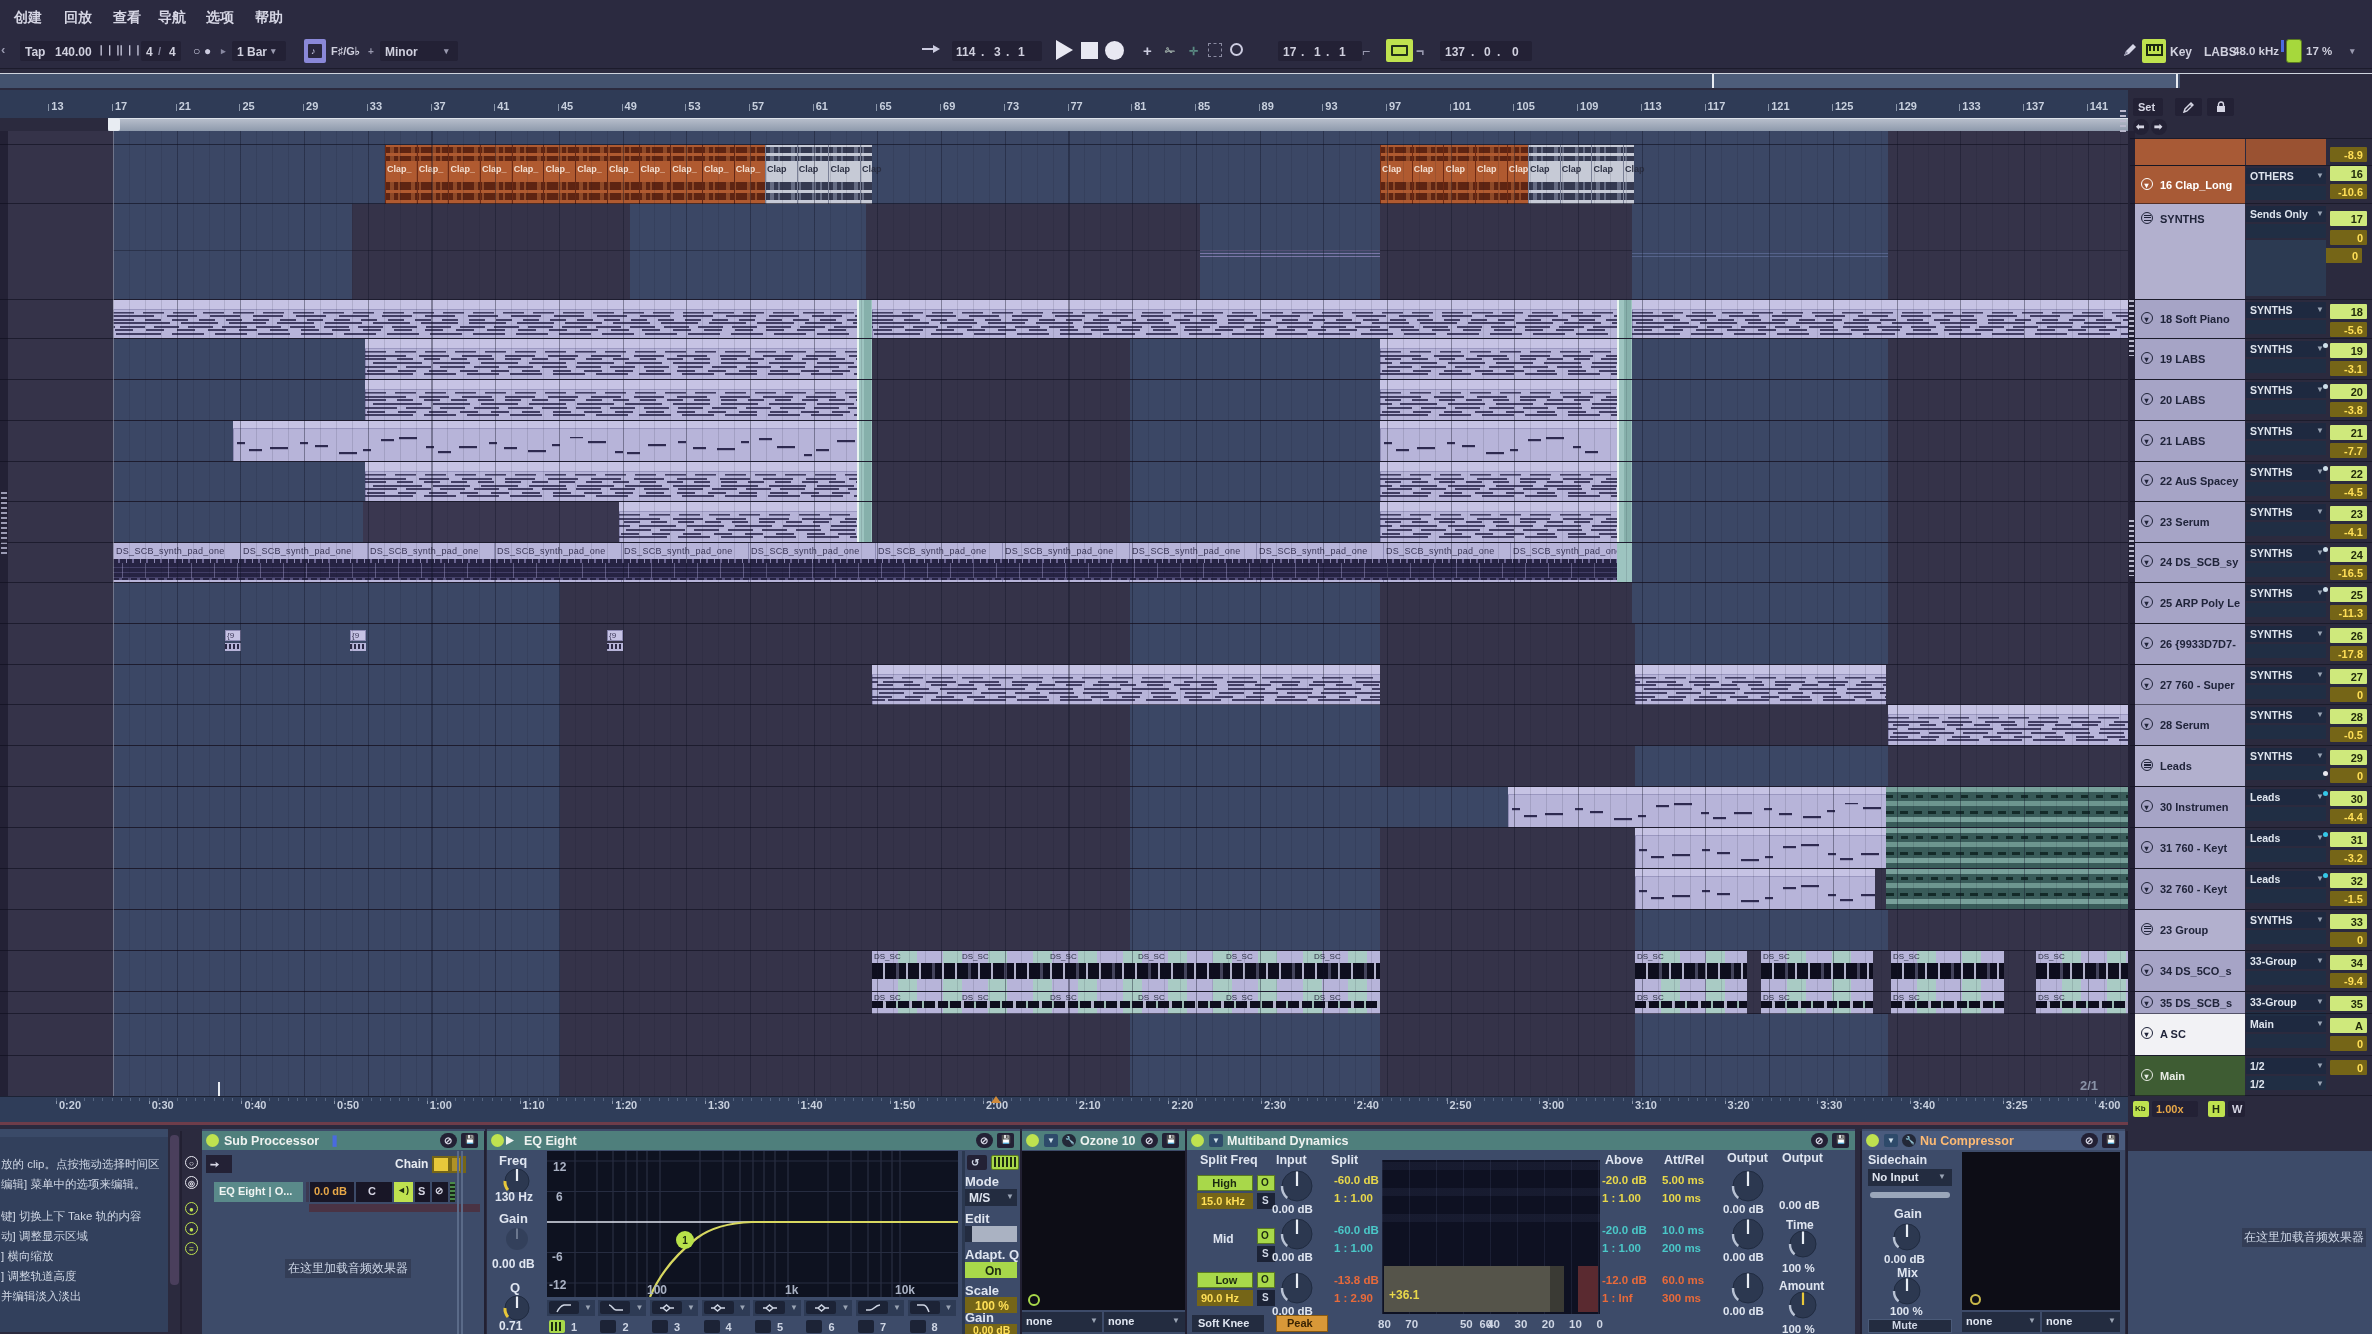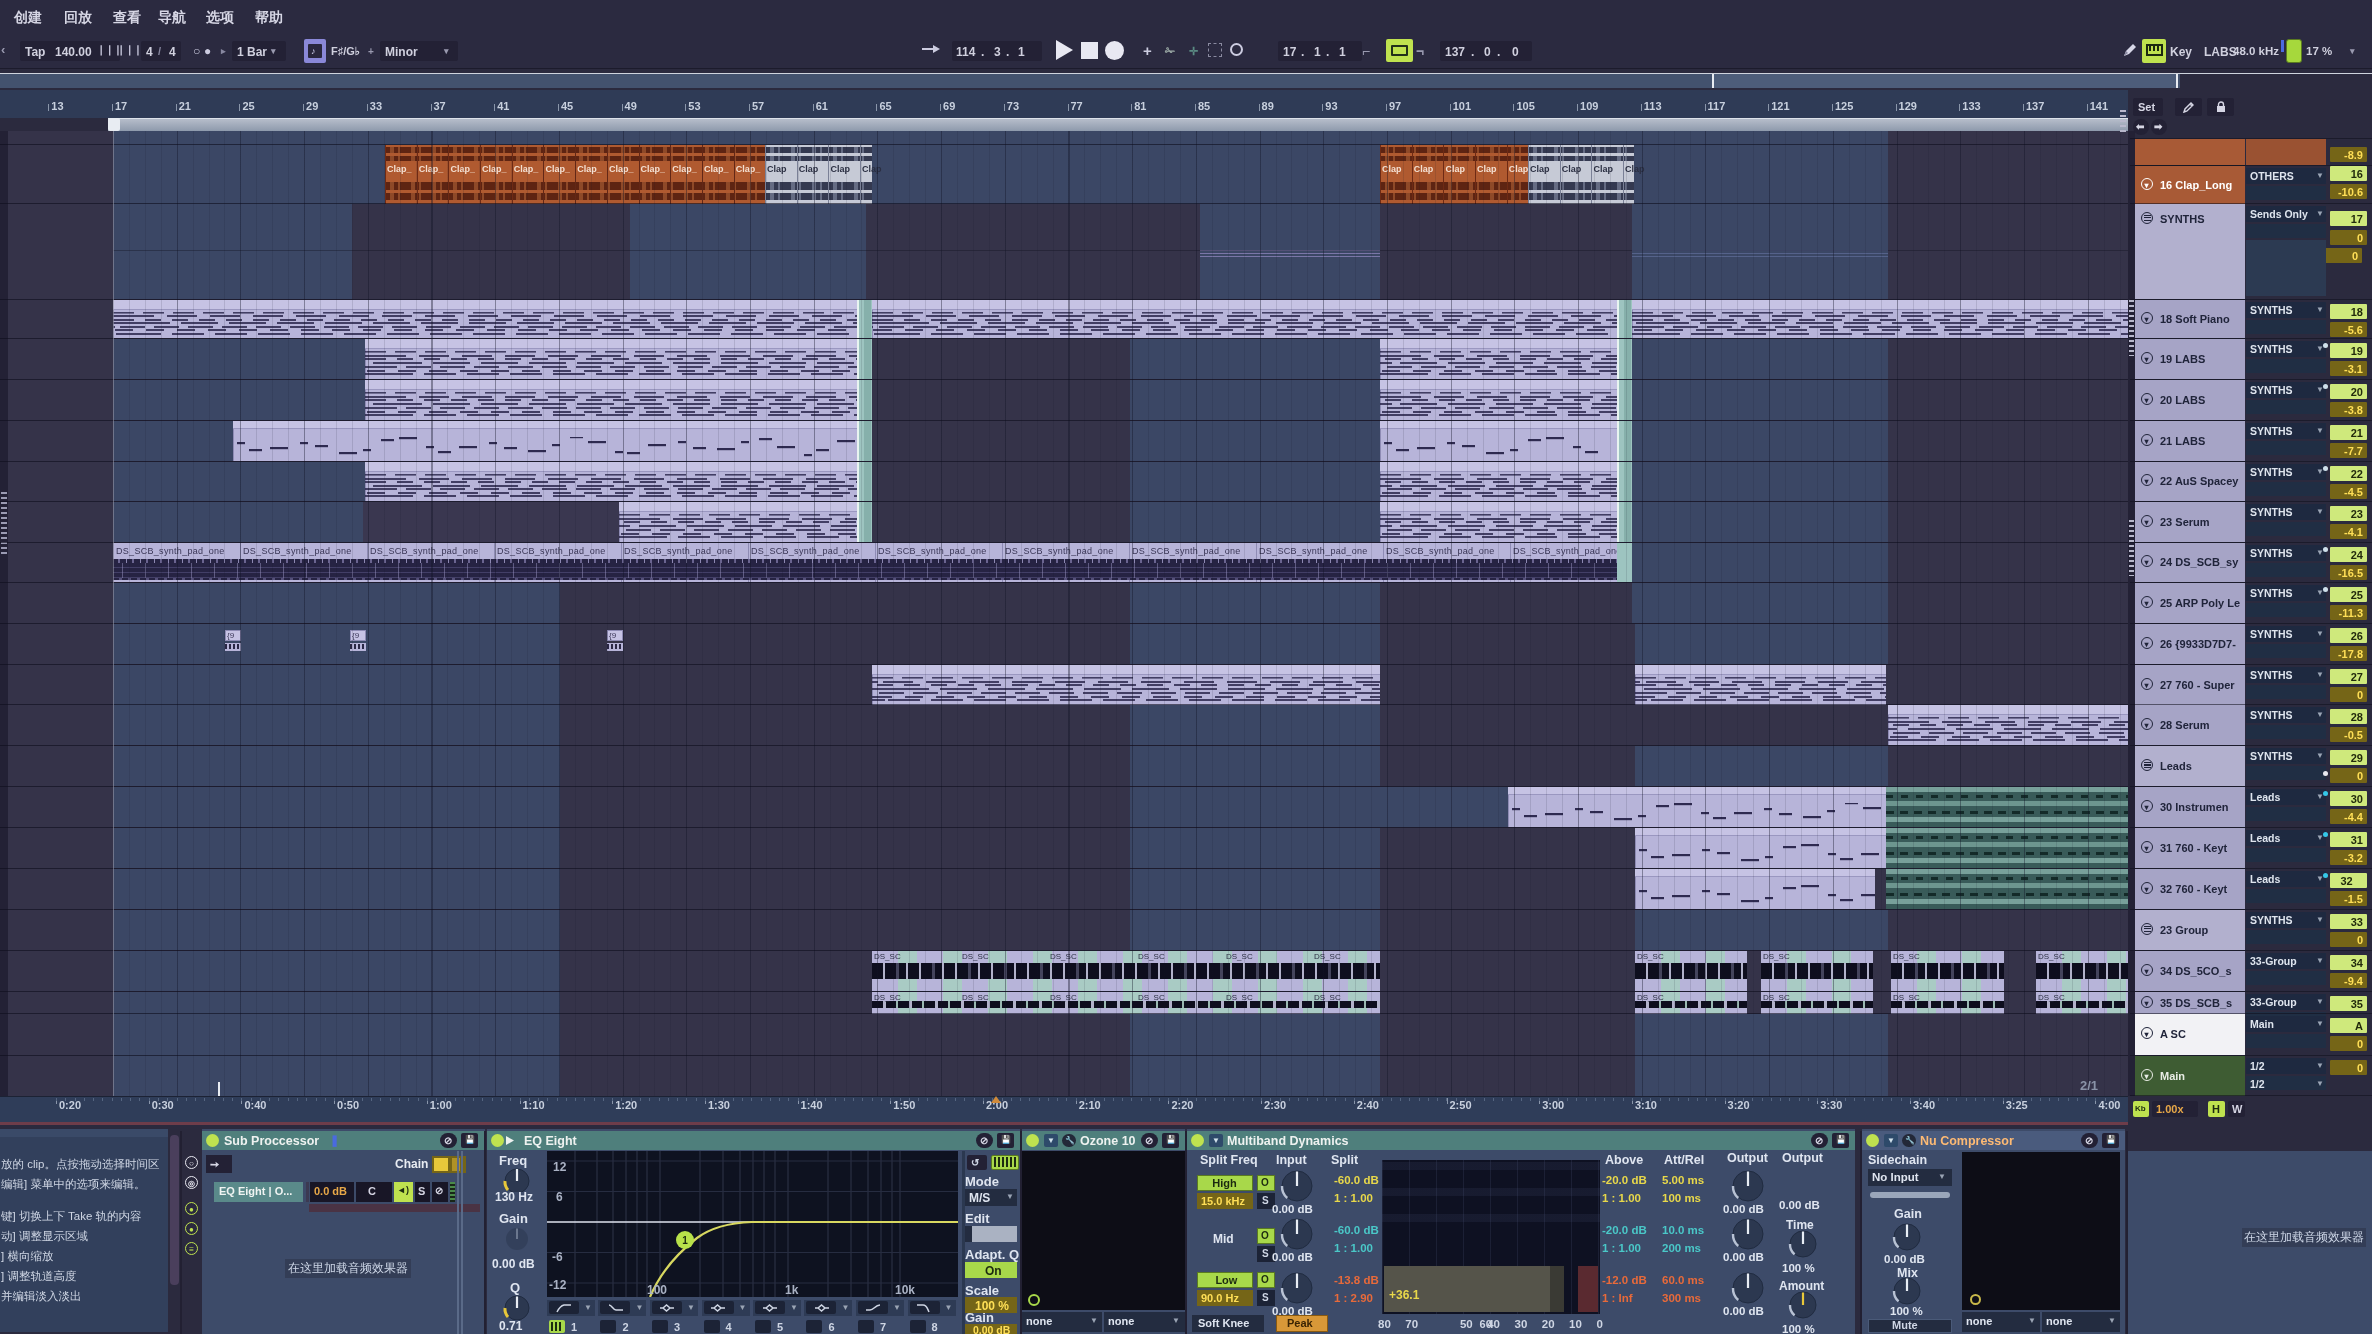--- a/index.html
+++ b/index.html
@@ -1134,21 +1134,21 @@
 <div style="left:2323px;top:832px;width:5px;height:5px;background:#35c8e8;border-radius:50%;"></div>
 <div style="left:2135px;top:869px;width:110px;height:40px;background:#a6a4c6;"></div>
 <div style="left:2141px;top:882px;width:12px;height:12px;border:1.5px solid #20243a;border-radius:50%;"></div>
 <div style="left:2144.5px;top:884.5px;font-size:8px;color:#20243a;white-space:nowrap;font-weight:bold;">▾</div>
 <div style="left:2160px;top:883px;font-size:11px;color:#20243a;white-space:nowrap;font-weight:bold;">32 760 - Keyt</div>
 <div style="left:2246px;top:871px;width:80px;height:16px;background:#1e2940;"></div>
 <div style="left:2250px;top:873px;font-size:10.5px;color:#dfe5ee;white-space:nowrap;font-weight:bold;">Leads</div>
 <div style="left:2316px;top:874px;font-size:8px;color:#9aa4b4;white-space:nowrap;font-weight:bold;">▼</div>
 <div style="left:2246px;top:889px;width:80px;height:14px;background:#202e44;"></div>
 <div style="left:2330px;top:873px;width:37px;height:15px;background:#cfe97c;border-radius:1px;"></div>
-<div style="left:2330px;top:875px;font-size:11px;color:#222b0c;white-space:nowrap;font-weight:bold;width:33px;text-align:center;">32</div>
+<div style="left:2330px;top:875px;font-size:11px;color:#222b0c;white-space:nowrap;font-weight:bold;width:33px;text-align:right;">32</div>
 <div style="left:2330px;top:891px;width:37px;height:15px;background:#756517;border-radius:1px;"></div>
 <div style="left:2330px;top:893px;font-size:11px;color:#ffdf56;white-space:nowrap;font-weight:bold;width:33px;text-align:right;">-1.5</div>
 <div style="left:2323px;top:873px;width:5px;height:5px;background:#35c8e8;border-radius:50%;"></div>
 <div style="left:2135px;top:910px;width:110px;height:40px;background:#b2b0ce;"></div>
 <div style="left:2141px;top:923px;width:12px;height:12px;border:1.5px solid #20243a;border-radius:50%;"></div>
 <div style="left:2143.5px;top:926px;width:7px;height:6px;background:repeating-linear-gradient(180deg,#20243a 0 1px,transparent 1px 2.5px);"></div>
 <div style="left:2160px;top:924px;font-size:11px;color:#20243a;white-space:nowrap;font-weight:bold;">23 Group</div>
 <div style="left:2246px;top:912px;width:80px;height:16px;background:#1e2940;"></div>
 <div style="left:2250px;top:914px;font-size:10.5px;color:#dfe5ee;white-space:nowrap;font-weight:bold;">SYNTHS</div>
 <div style="left:2316px;top:915px;font-size:8px;color:#9aa4b4;white-space:nowrap;font-weight:bold;">▼</div>

